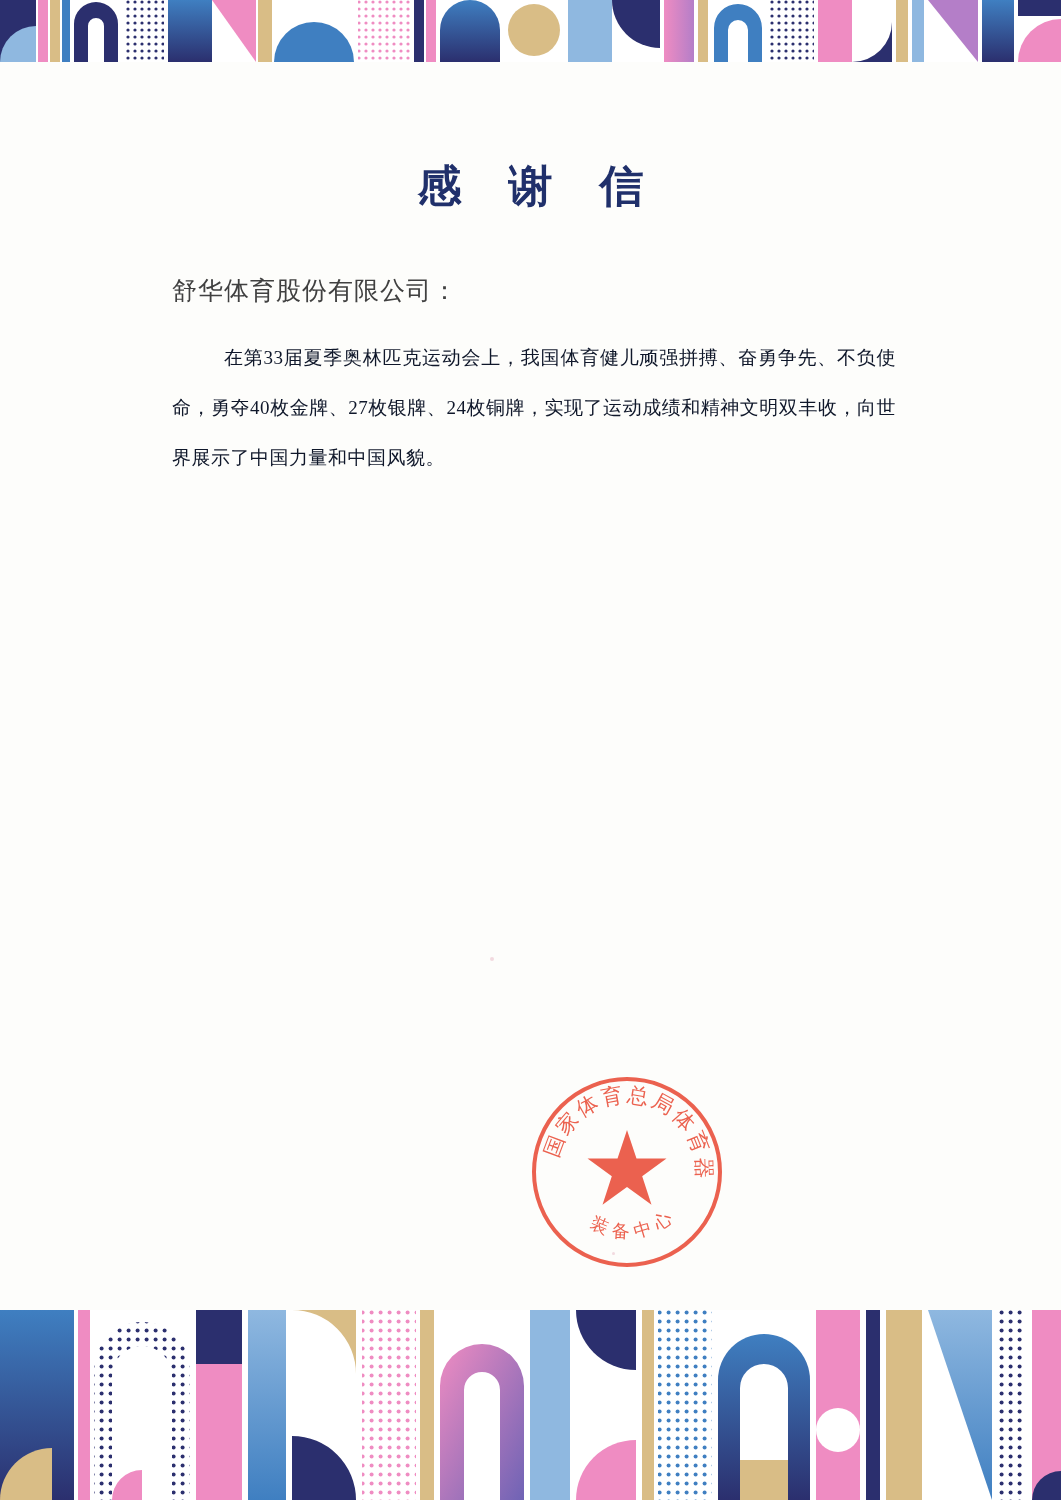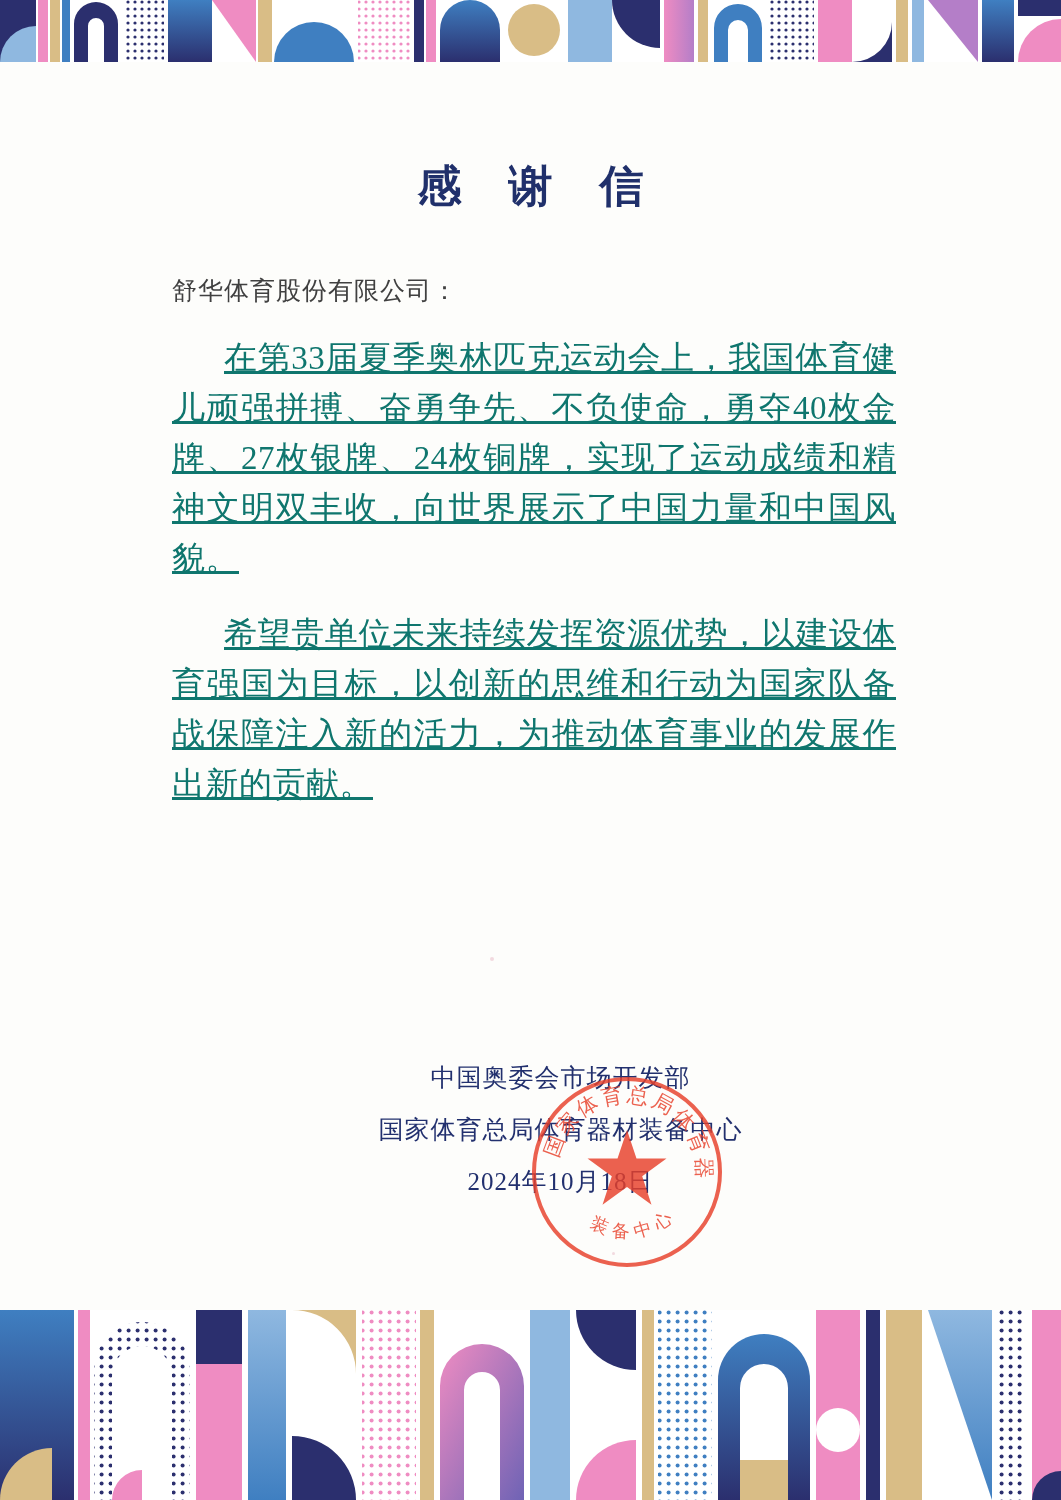--- a/index.html
+++ b/index.html
@@ -54,28 +54,27 @@
   .salutation {
     margin-top: 58px;
     margin-left: 172px;
     font-size: 25px;
     color: #404040;
     letter-spacing: 1px;
   }
 
   .para {
     margin: 26px 165px 0 172px;
-    font-size: 33px;
+    font-size: 19px;
     line-height: 50px;
-    color: #0f766e;
+    color: #0f172a;
     text-align: justify;
     text-justify: inter-ideograph;
     text-indent: 52px;
     letter-spacing: 0.5px;
-    text-decoration: underline;
   }
 
   .sign-block {
     position: absolute;
     left: 0;
     top: 990px;
     width: 1061px;
     text-align: center;
   }
   .sign-line {
@@ -171,27 +170,21 @@
     </svg>
   </div>
 
   <div class="letter">
 
     <div class="title">感 谢 信</div>
 
     <div class="salutation">舒华体育股份有限公司：</div>
 
     <p class="para">在第33届夏季奥林匹克运动会上，我国体育健儿顽强拼搏、奋勇争先、不负使命，勇夺40枚金牌、27枚银牌、24枚铜牌，实现了运动成绩和精神文明双丰收，向世界展示了中国力量和中国风貌。</p>
-    <p class="para">希望贵单位未来持续发挥资源优势，以建设体育强国为目标，以创新的思维和行动为国家队备战保障注入新的活力，为推动体育事业的发展作出新的贡献。</p>
-
-    <div class="sign-block">
-      <div class="sign-line">中国奥委会市场开发部</div>
-      <div class="sign-line">国家体育总局体育器材装备中心</div>
-      <div class="sign-date">2024年10月18日</div>
-    </div>
+
 
     <div class="stamp">
       <svg width="200" height="200" viewBox="0 0 200 200" xmlns="http://www.w3.org/2000/svg">
         <g fill="none" stroke="#e8402a" stroke-width="4">
           <circle cx="100" cy="100" r="93"></circle>
         </g>
         <path d="M100 58 L109.5 86.5 L139.5 86.5 L115.2 104.2 L124.5 132.7 L100 115.1 L75.5 132.7 L84.8 104.2 L60.5 86.5 L90.5 86.5 Z" fill="#e8402a"></path>
         <defs>
           <path id="arcTop" d="M100 100 m -70,0 a 70,70 0 1,1 140,0"></path>
           <path id="arcBottom" d="M 38,128 a 70,70 0 0,0 124,0"></path>

